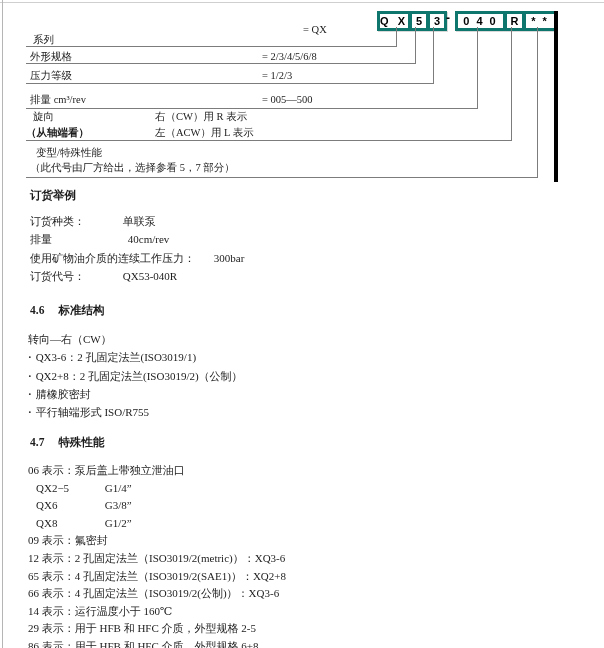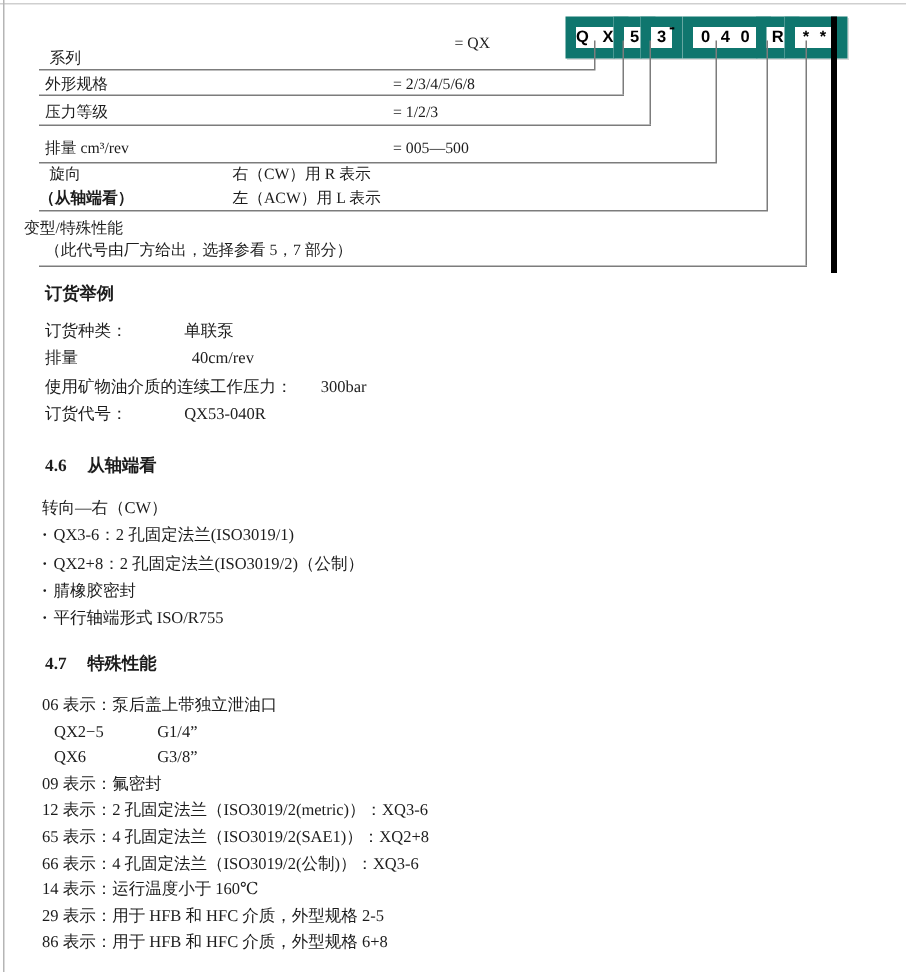--- a/index.html
+++ b/index.html
@@ -7,21 +7,21 @@
     position:relative; width:604px; height:648px; background:#ffffff;
     font-family:"Liberation Serif","DejaVu Serif",serif;
     color:#1c1c1c; overflow:hidden;
   }
   .page-top-border{position:absolute;left:0;top:2px;width:604px;height:1px;background:#cfcfcf;}
   .page-left-border{position:absolute;left:2px;top:0;width:1px;height:648px;background:#b5b5b5;}
 
   
   .code-box{
     position:absolute; top:11px; height:14px; box-sizing:content-box;
-    border:7px solid #0f766e; background:#fff;
+    border:3px solid #0f766e; background:#fff;
     font-family:"Liberation Sans","DejaVu Sans",sans-serif;
     font-weight:bold; font-size:11px; line-height:14px; text-align:center;
     color:#000; box-shadow:1px 1px 0 #d9d9d9;
   }
   .code-dash{
     position:absolute; top:10px; height:16px; line-height:16px; text-align:center;
     font-family:"Liberation Sans","DejaVu Sans",sans-serif; font-weight:bold; font-size:12px; color:#000;
   }
   .code-terminator{position:absolute; left:554px; top:11px; width:4px; height:171px; background:#000;}
 
@@ -88,21 +88,21 @@
     <div class="dlabel" style="left:262px;top:69px;">= 1/2/3</div>
 
     <div class="dlabel" style="left:30px;top:93px;">排量  cm³/rev</div>
     <div class="dlabel" style="left:262px;top:93px;">= 005—500</div>
 
     <div class="dlabel" style="left:33px;top:110px;">旋向</div>
     <div class="dlabel" style="left:155px;top:110px;">右（CW）用 R 表示</div>
     <div class="dlabel" style="left:26px;top:126px;font-weight:bold;">（从轴端看）</div>
     <div class="dlabel" style="left:155px;top:126px;">左（ACW）用 L 表示</div>
 
-    <div class="dlabel" style="left:16px;top:146px;text-align:right;">变型/特殊性能</div>
+    <div class="dlabel" style="left:36px;top:146px;text-align:right;">变型/特殊性能</div>
     <div class="dlabel" style="left:30px;top:161px;">（此代号由厂方给出，选择参看 5，7 部分）</div>
   </div>
 
   <div class="heading" style="left:30px;top:188px;">订货举例</div>
 
   <div class="tblock" style="left:30px;top:212px;">
     <div class="ex-row">
       <span class="ex-label l0">订货种类：</span>
       <span>单联泵</span>
     </div>
@@ -114,21 +114,21 @@
       <span class="ex-label l2">使用矿物油介质的连续工作压力：</span>
       <span>300bar</span>
     </div>
     <div class="ex-row">
       <span class="ex-label l3">订货代号：</span>
       <span>QX53-040R</span>
     </div>
   </div>
 
   <div class="heading" style="left:30px;top:303px;">
-    <span class="hnum">4.6</span><span>从轴端看</span>
+    <span class="hnum">4.6</span><span>标准结构</span>
   </div>
 
   <div class="tblock" style="left:28px;top:330px;">
     <div class="s46-line">转向—右（CW）</div>
     <div class="s46-line bullet">QX3-6：2 孔固定法兰(ISO3019/1)</div>
     <div class="s46-line bullet">QX2+8：2 孔固定法兰(ISO3019/2)（公制）</div>
     <div class="s46-line bullet">腈橡胶密封</div>
     <div class="s46-line bullet">平行轴端形式 ISO/R755</div>
   </div>
 
@@ -139,20 +139,24 @@
   <div class="tblock" style="left:28px;top:462px;">
     <div class="s47-line">06 表示：泵后盖上带独立泄油口</div>
     <div class="s47-line port-row">
       <span class="port-code">QX2−5</span>
       <span>G1/4”</span>
     </div>
     <div class="s47-line port-row">
       <span class="port-code">QX6</span>
       <span>G3/8”</span>
     </div>
+    <div class="s47-line port-row">
+      <span class="port-code">QX8</span>
+      <span>G1/2”</span>
+    </div>
     <div class="s47-line">09 表示：氟密封</div>
     <div class="s47-line">12 表示：2 孔固定法兰（ISO3019/2(metric)）：XQ3-6</div>
     <div class="s47-line">65 表示：4 孔固定法兰（ISO3019/2(SAE1)）：XQ2+8</div>
     <div class="s47-line">66 表示：4 孔固定法兰（ISO3019/2(公制)）：XQ3-6</div>
     <div class="s47-line">14 表示：运行温度小于 160℃</div>
     <div class="s47-line">29 表示：用于 HFB 和 HFC 介质，外型规格 2-5</div>
     <div class="s47-line">86 表示：用于 HFB 和 HFC 介质，外型规格 6+8</div>
   </div>
 </div>
 

